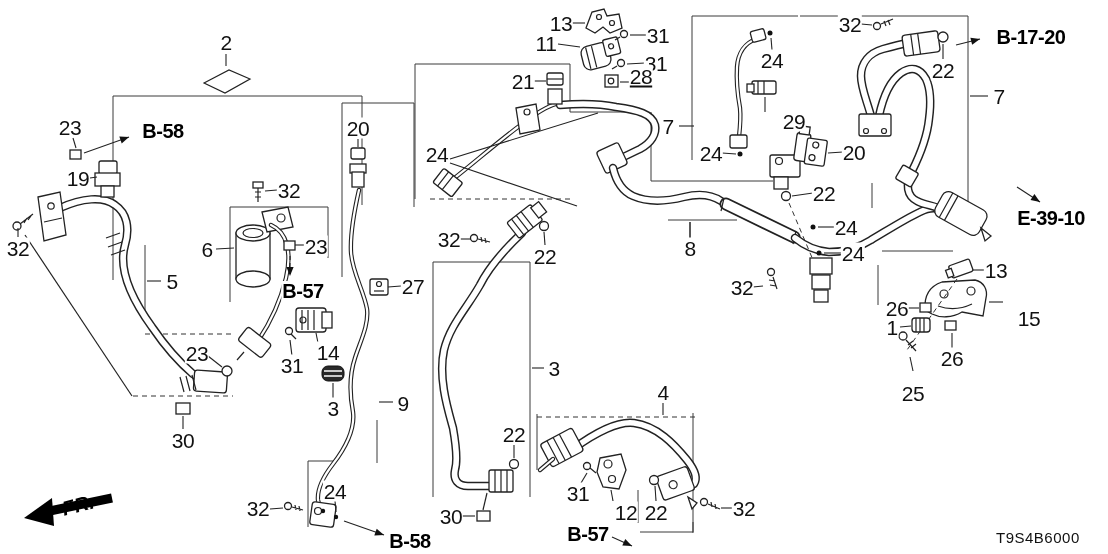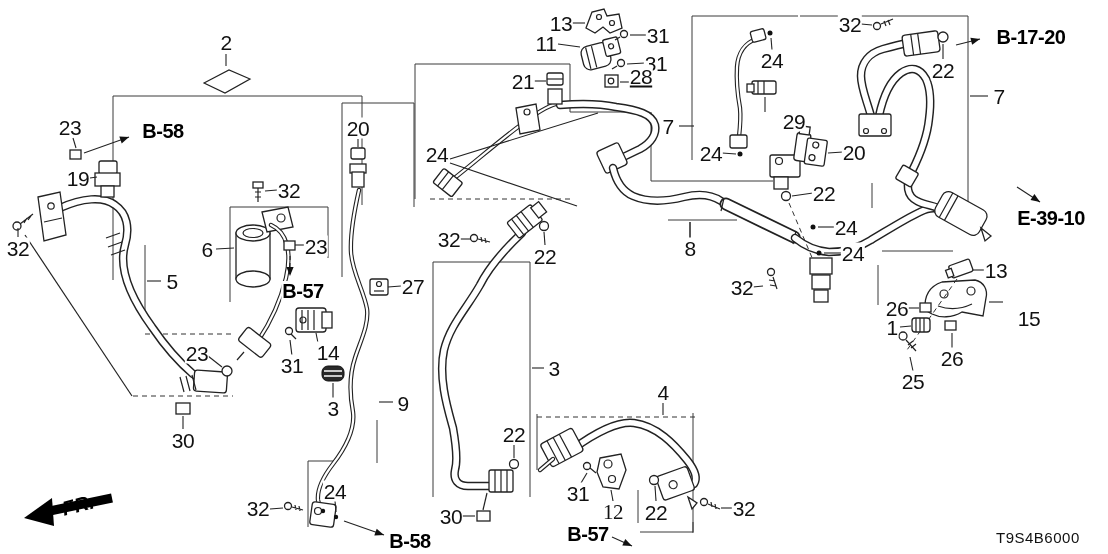--- a/index.html
+++ b/index.html
@@ -468,29 +468,29 @@
     <div class="plabel" style="left: 824px; top: 193px;">22</div>
     <div class="plabel" style="left: 846px; top: 227px;">24</div>
     <div class="plabel" style="left: 853px; top: 253px;">24</div>
     <div class="plabel" style="left: 690px; top: 248px;">8</div>
     <div class="plabel" style="left: 742px; top: 287px;">32</div>
     <div class="plabel" style="left: 996px; top: 270px;">13</div>
     <div class="plabel" style="left: 1014px; top: 318px; margin-left: 15px;">15</div>
     <div class="plabel" style="left: 897px; top: 308px;">26</div>
     <div class="plabel" style="left: 892px; top: 327px;">1</div>
     <div class="plabel" style="left: 952px; top: 358px;">26</div>
-    <div class="plabel" style="left: 913px; top: 381px;">25</div>
+    <div class="plabel" style="left: 913px; top: 393px;">25</div>
     <div class="plabel" style="left: 545px; top: 256px;">22</div>
     <div class="plabel" style="left: 449px; top: 239px;">32</div>
     <div class="plabel" style="left: 554px; top: 368px;">3</div>
     <div class="plabel" style="left: 514px; top: 434px;">22</div>
     <div class="plabel" style="left: 451px; top: 516px;">30</div>
     <div class="plabel" style="left: 663px; top: 392px;">4</div>
     <div class="plabel" style="left: 578px; top: 493px;">31</div>
-    <div class="plabel" style="left: 613px; top: 512px; font-family: Liberation Serif, serif;">12</div>
+    <div class="plabel" style="left: 626px; top: 512px;">12</div>
     <div class="plabel" style="left: 656px; top: 512px;">22</div>
     <div class="plabel" style="left: 744px; top: 508px;">32</div>
     <div class="plabel" style="left: 335px; top: 491px;">24</div>
     <div class="plabel" style="left: 258px; top: 508px;">32</div>
     <div class="plabel" style="left: 183px; top: 440px;">30</div>
     <div class="rlabel" style="left: 163px; top: 131px;">B-58</div>
     <div class="rlabel" style="left: 303px; top: 291px;">B-57</div>
     <div class="rlabel" style="left: 1031px; top: 37px;">B-17-20</div>
     <div class="rlabel" style="left: 1051px; top: 218px;">E-39-10</div>
     <div class="rlabel" style="left: 410px; top: 541px;">B-58</div>

